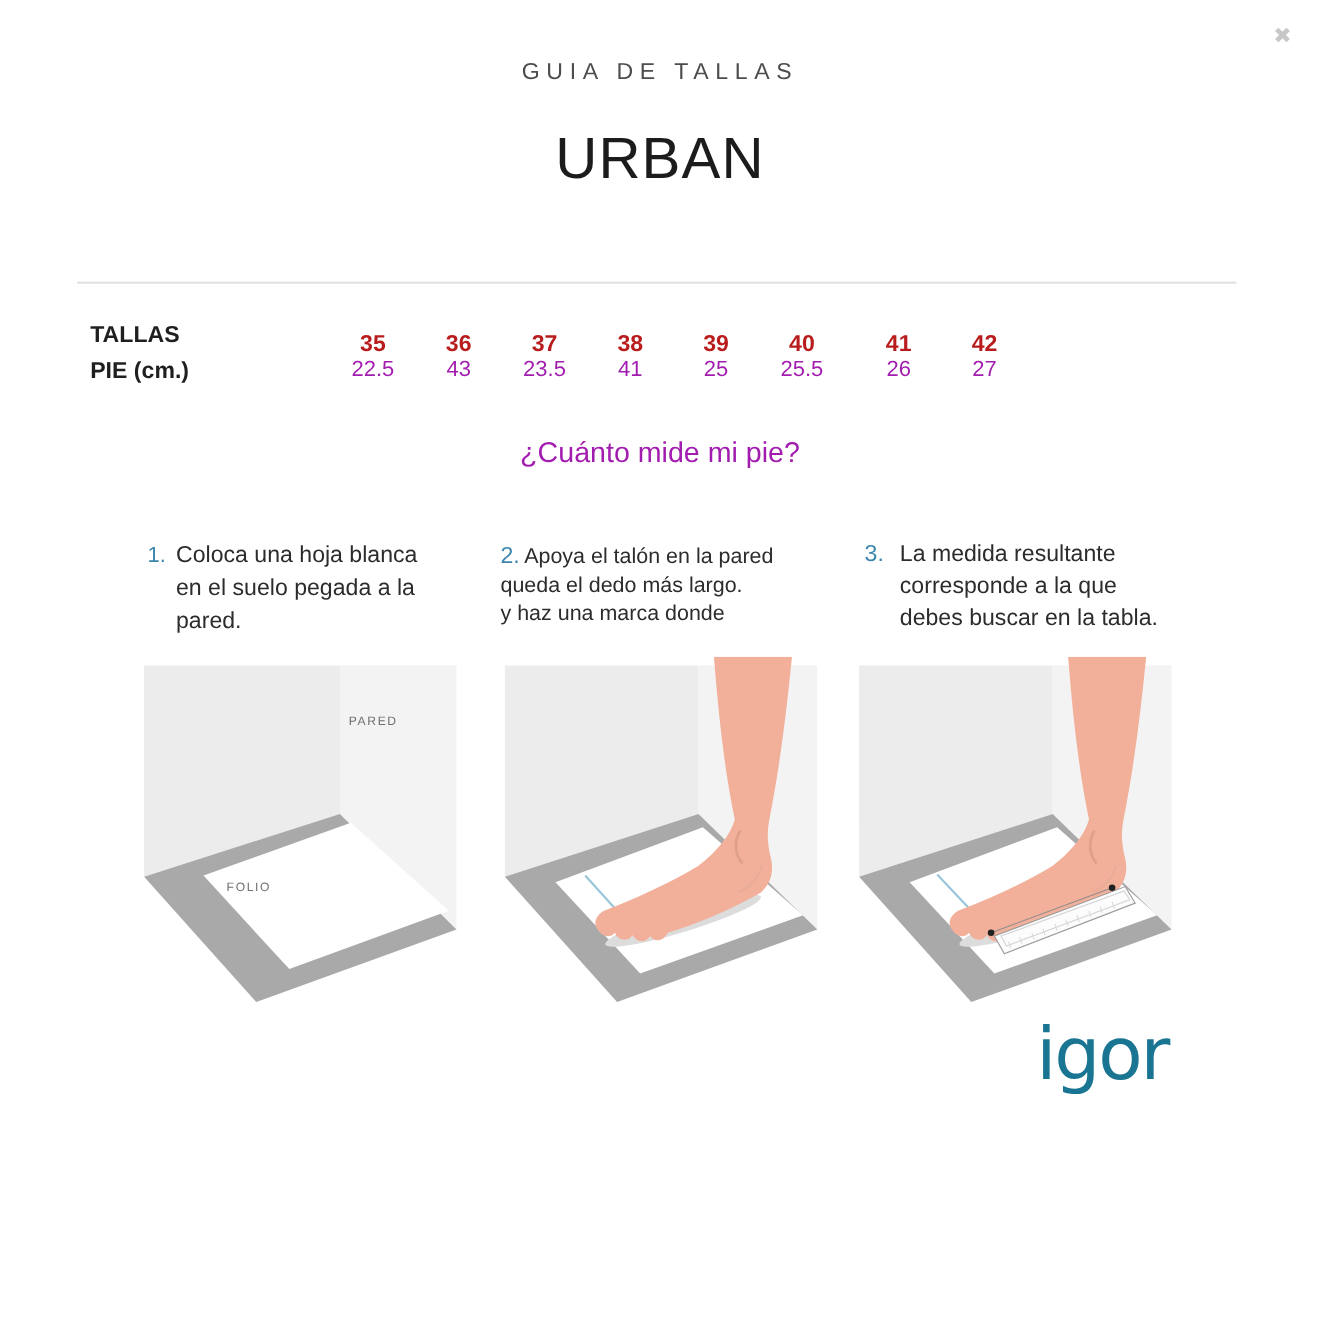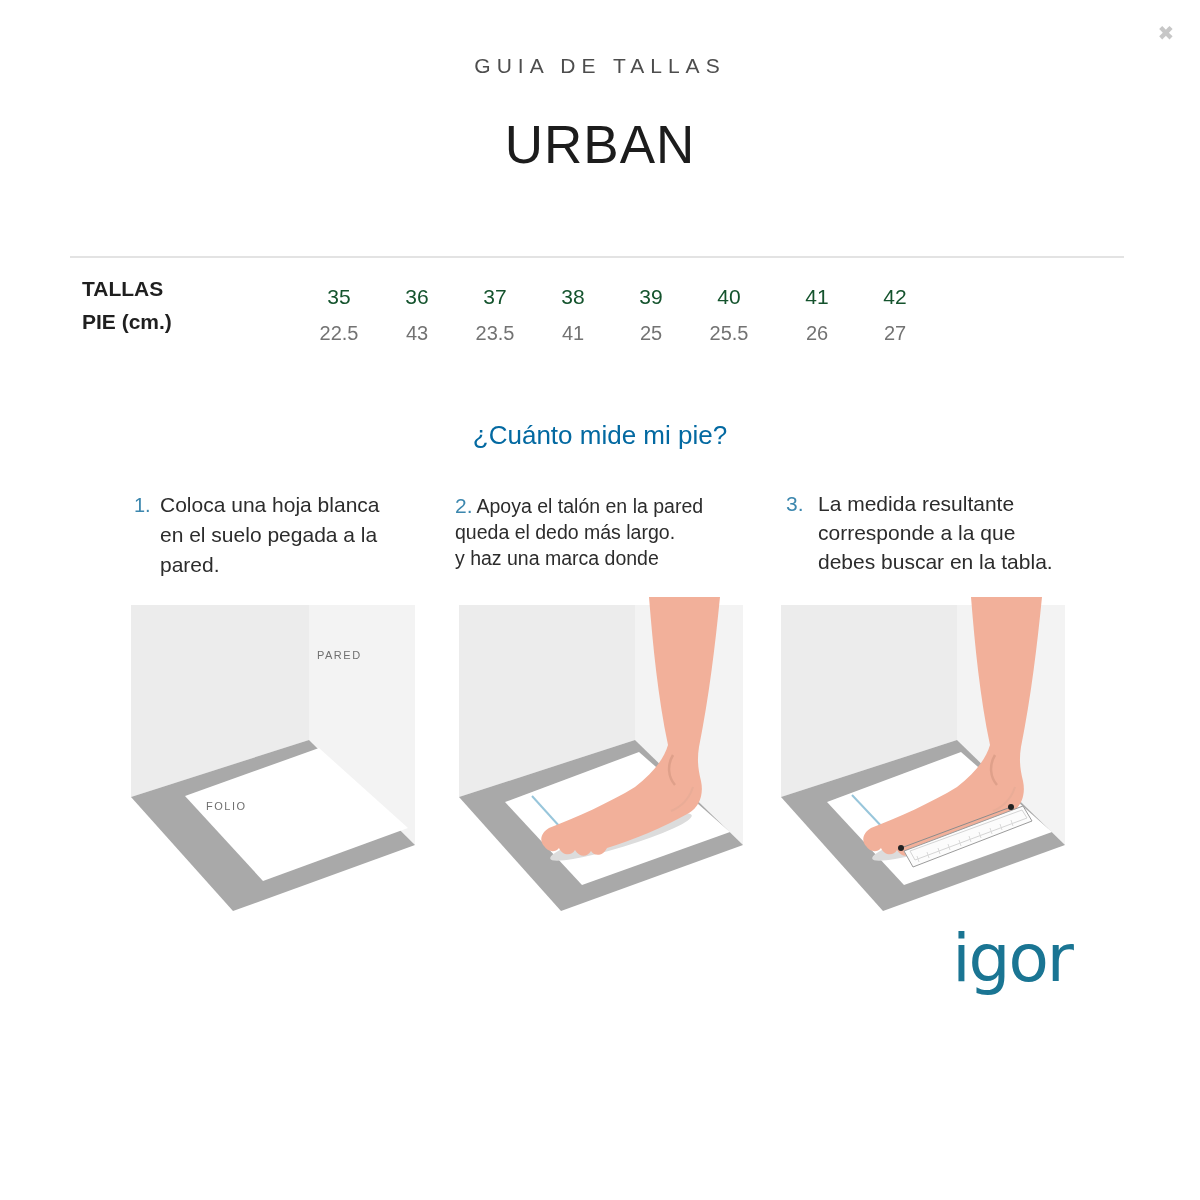--- a/index.html
+++ b/index.html
@@ -19,47 +19,47 @@
     font-size:21px; font-weight:500; letter-spacing:6px; color:#4d4d4d;
   }
   .title {
     position:absolute; left:0; top:114px; width:100%; text-align:center;
     font-size:53px; font-weight:400; letter-spacing:1px; color:#1c1c1c;
   }
   .table-rule {
     position:absolute; left:70px; top:256px; width:1054px; height:2px;
     background:#e3e3e3;
   }
-  .size-table { position:absolute; left:0; top:268px; width:1200px; height:100px; }
+  .size-table { position:absolute; left:0; top:284px; width:1200px; height:100px; }
   .row-labels { position:absolute; left:82px; top:4px; }
   .row-labels .lbl { font-size:21px; font-weight:bold; color:#1f1f1f; line-height:33px; }
   .size-cols { position:absolute; left:300px; top:0; display:flex; }
   .size-col { width:78px; text-align:center; padding-top:17px; }
   .size-col:nth-child(7){ margin-left:10px; }
-  .size-col .size { font-size:21px; font-weight:normal; color:#14532d; }
-  .size-col .cm { font-size:20px; color:#737373; margin-top:13px; }
+  .size-col .size { font-size:21px; font-weight:bold; color:#b91c1c; }
+  .size-col .cm { font-size:20px; color:#a21caf; }
   .measure-heading {
-    position:absolute; left:0; top:420px; width:1200px; text-align:center;
-    font-size:26px; font-weight:500; color:#0369a1;
+    position:absolute; left:0; top:396px; width:1200px; text-align:center;
+    font-size:26px; font-weight:500; color:#a21caf;
   }
   .step { position:absolute; color:#2c2c2c; }
   .num { color:#3c87ae; }
   .step1 { left:134px; top:490px; width:310px; display:flex; font-size:21px; line-height:30px; }
   .step1 .num { width:26px; flex:0 0 26px; font-size:20px; }
   .step2 { left:455px; top:493px; width:310px; font-size:19.5px; line-height:26px; font-weight:500; }
   .step2 .num { font-size:21px; font-weight:400; margin-right:4px; }
   .step3 { left:786px; top:489px; width:320px; display:flex; font-size:21px; line-height:29px; }
   .step3 .num { width:32px; flex:0 0 32px; font-size:21px; }
   .illu { position:absolute; top:597px; }
   .illu1 { left:121px; }
   .illu2 { left:449px; }
   .illu3 { left:771px; }
   .svg-label { font-family:"Liberation Sans",sans-serif; font-size:11px; letter-spacing:1.5px; fill:#6f6f6f; }
   .logo {
-    position:absolute; left:932px; top:920px; width:140px; text-align:right;
+    position:absolute; left:932px; top:920px; width:140px; text-align:center;
     font-family:"DejaVu Sans",sans-serif; font-size:66px; font-weight:500;
     letter-spacing:-2px; color:#1a7593;
   }
   .notice {
     position:absolute; left:115px; top:1021px; width:990px;
     font-size:23.5px; line-height:32.5px; color:#191919; letter-spacing:-0.2px;
   }
   .notice b { margin-right:10px; }
   .notice .nline { display:block; }
 </style>

